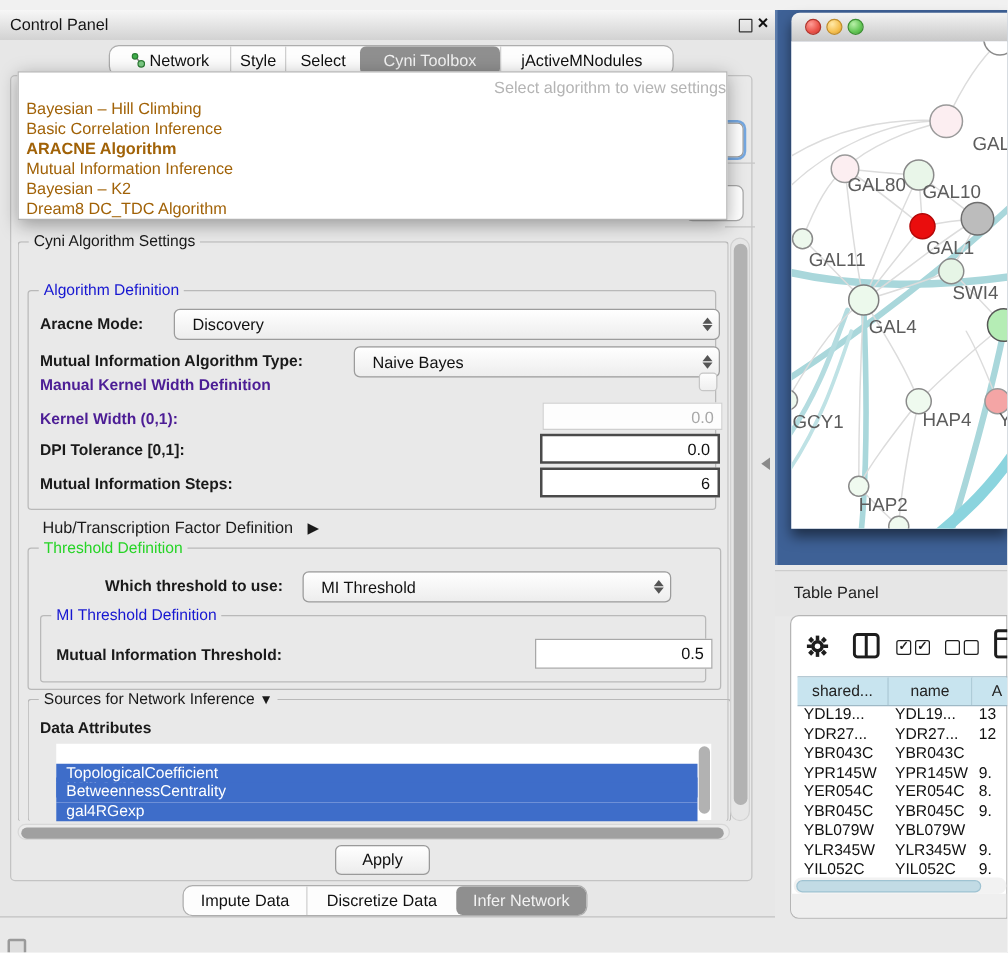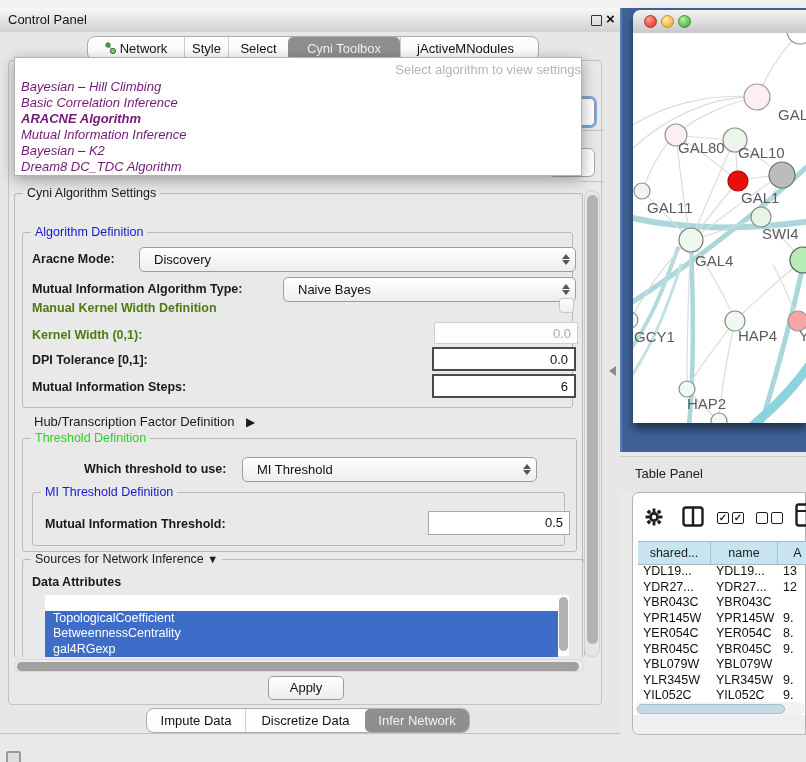--- a/index.html
+++ b/index.html
@@ -23,40 +23,40 @@
   .tab:first-child{border-left:none;}
   .tab.sel{background:#8f8f8f;color:#f2f2f2;border-left:none;border-radius:5px;}
   
   .sub-panel{left:8px;top:60px;width:592px;height:643px;border:1px solid #c3c3c3;border-radius:4px;background:#e9e9e9;}
   
   .grp{border:1px solid #b9b9b9;border-radius:3px;box-sizing:border-box;}
   .grp-title{position:absolute;top:-8px;left:8px;background:#e9e9e9;padding:0 4px;font-size:12.5px;}
   .t-blue{color:#1616d1;}
   .t-green{color:#26d426;}
   .lbl{font-size:12.5px;font-weight:bold;color:#1a1a1a;white-space:nowrap;}
-  .lbl.dis{color:#4d7c0f;}
+  .lbl.dis{color:#4c1d95;}
   
   .combo{background:linear-gradient(#ffffff,#ededed);border:1px solid #9c9c9c;border-radius:5px;
          display:flex;align-items:center;box-sizing:border-box;height:25px;}
   .combo-val{flex:1;padding-left:14px;font-size:13px;color:#111;}
   .combo-arrows{width:18px;display:flex;flex-direction:column;align-items:center;gap:1px;}
   .combo-arrows i{display:block;width:0;height:0;border-left:4px solid transparent;border-right:4px solid transparent;}
   .combo-arrows .up{border-bottom:5px solid #555;}
   .combo-arrows .dn{border-top:5px solid #555;}
   
   .field{background:#fff;border:1px solid #c4c4c4;box-sizing:border-box;text-align:right;
          padding:3px 6px 0 0;font-size:13px;color:#111;}
   .field.strong{border:2px solid #4a4a4a;}
   .field.dis{color:#a8a8a8;border:1px solid #cfcfcf;background:#fdfdfd;}
   .checkbox{width:15px;height:15px;border:1px solid #c6c6c6;border-radius:3.5px;background:linear-gradient(#fdfdfd,#efefef);box-sizing:border-box;}
   
   .popup{left:14px;top:57px;width:566px;height:117px;background:#fff;border:1px solid #b3b3b3;
          box-shadow:0 4px 14px rgba(0,0,0,.35);z-index:30;}
   .popup-placeholder{position:absolute;left:0;top:4px;width:100%;text-align:right;color:#b4b4b4;font-size:13px;}
-  .popup-item{position:absolute;left:6px;height:16px;line-height:16px;font-size:13px;color:#701a75;white-space:nowrap;font-style:italic;}
+  .popup-item{position:absolute;left:6px;height:16px;line-height:16px;font-size:13px;color:#a16207;white-space:nowrap;}
   .popup-item.bold{font-weight:bold;}
   
   .sel-item{position:absolute;left:45px;width:513px;height:15.5px;line-height:15.5px;
             background:#3e6dc9;color:#fff;font-size:12.5px;padding-left:8px;box-sizing:border-box;white-space:nowrap;overflow:hidden;}
   
   .sb-track-v{background:#e6e6e6;border:1px solid #d2d2d2;border-radius:8px;box-sizing:border-box;}
   .sb-thumb{background:#b2b2b2;border-radius:6px;}
   
   .btn{background:linear-gradient(#ffffff,#ececec);border:1px solid #9a9a9a;border-radius:5px;
        text-align:center;font-size:13px;color:#111;line-height:22px;box-sizing:border-box;}

